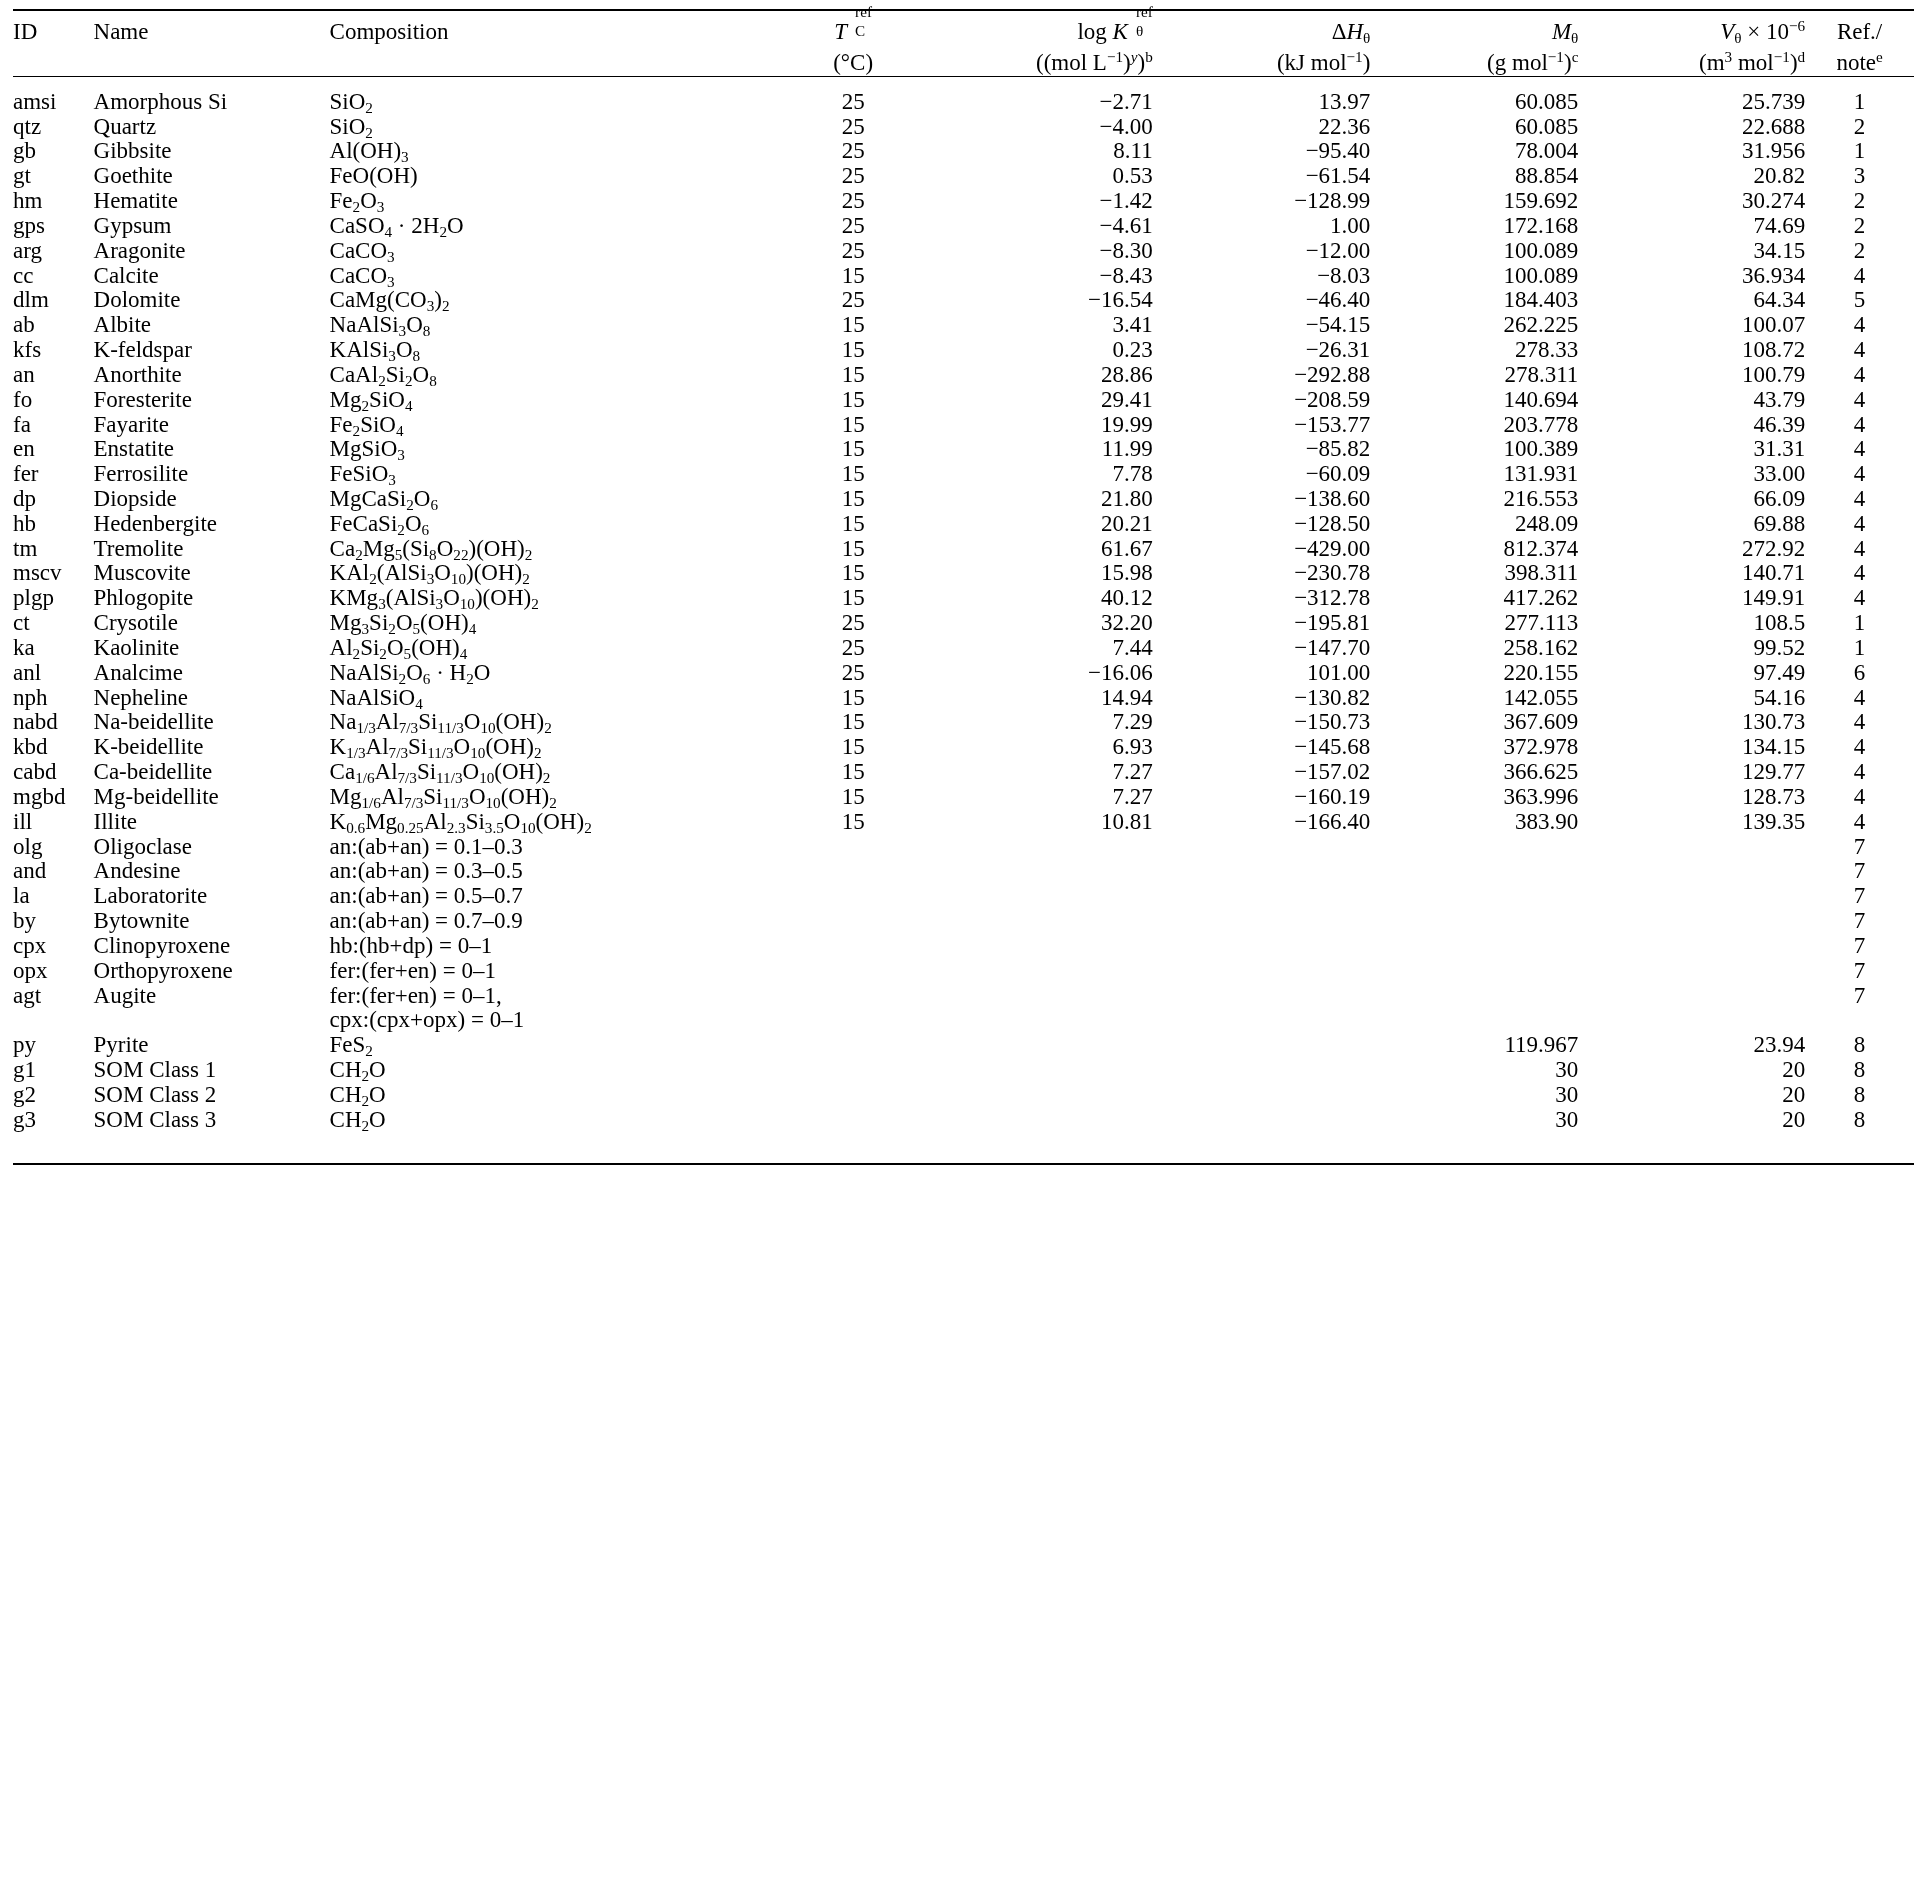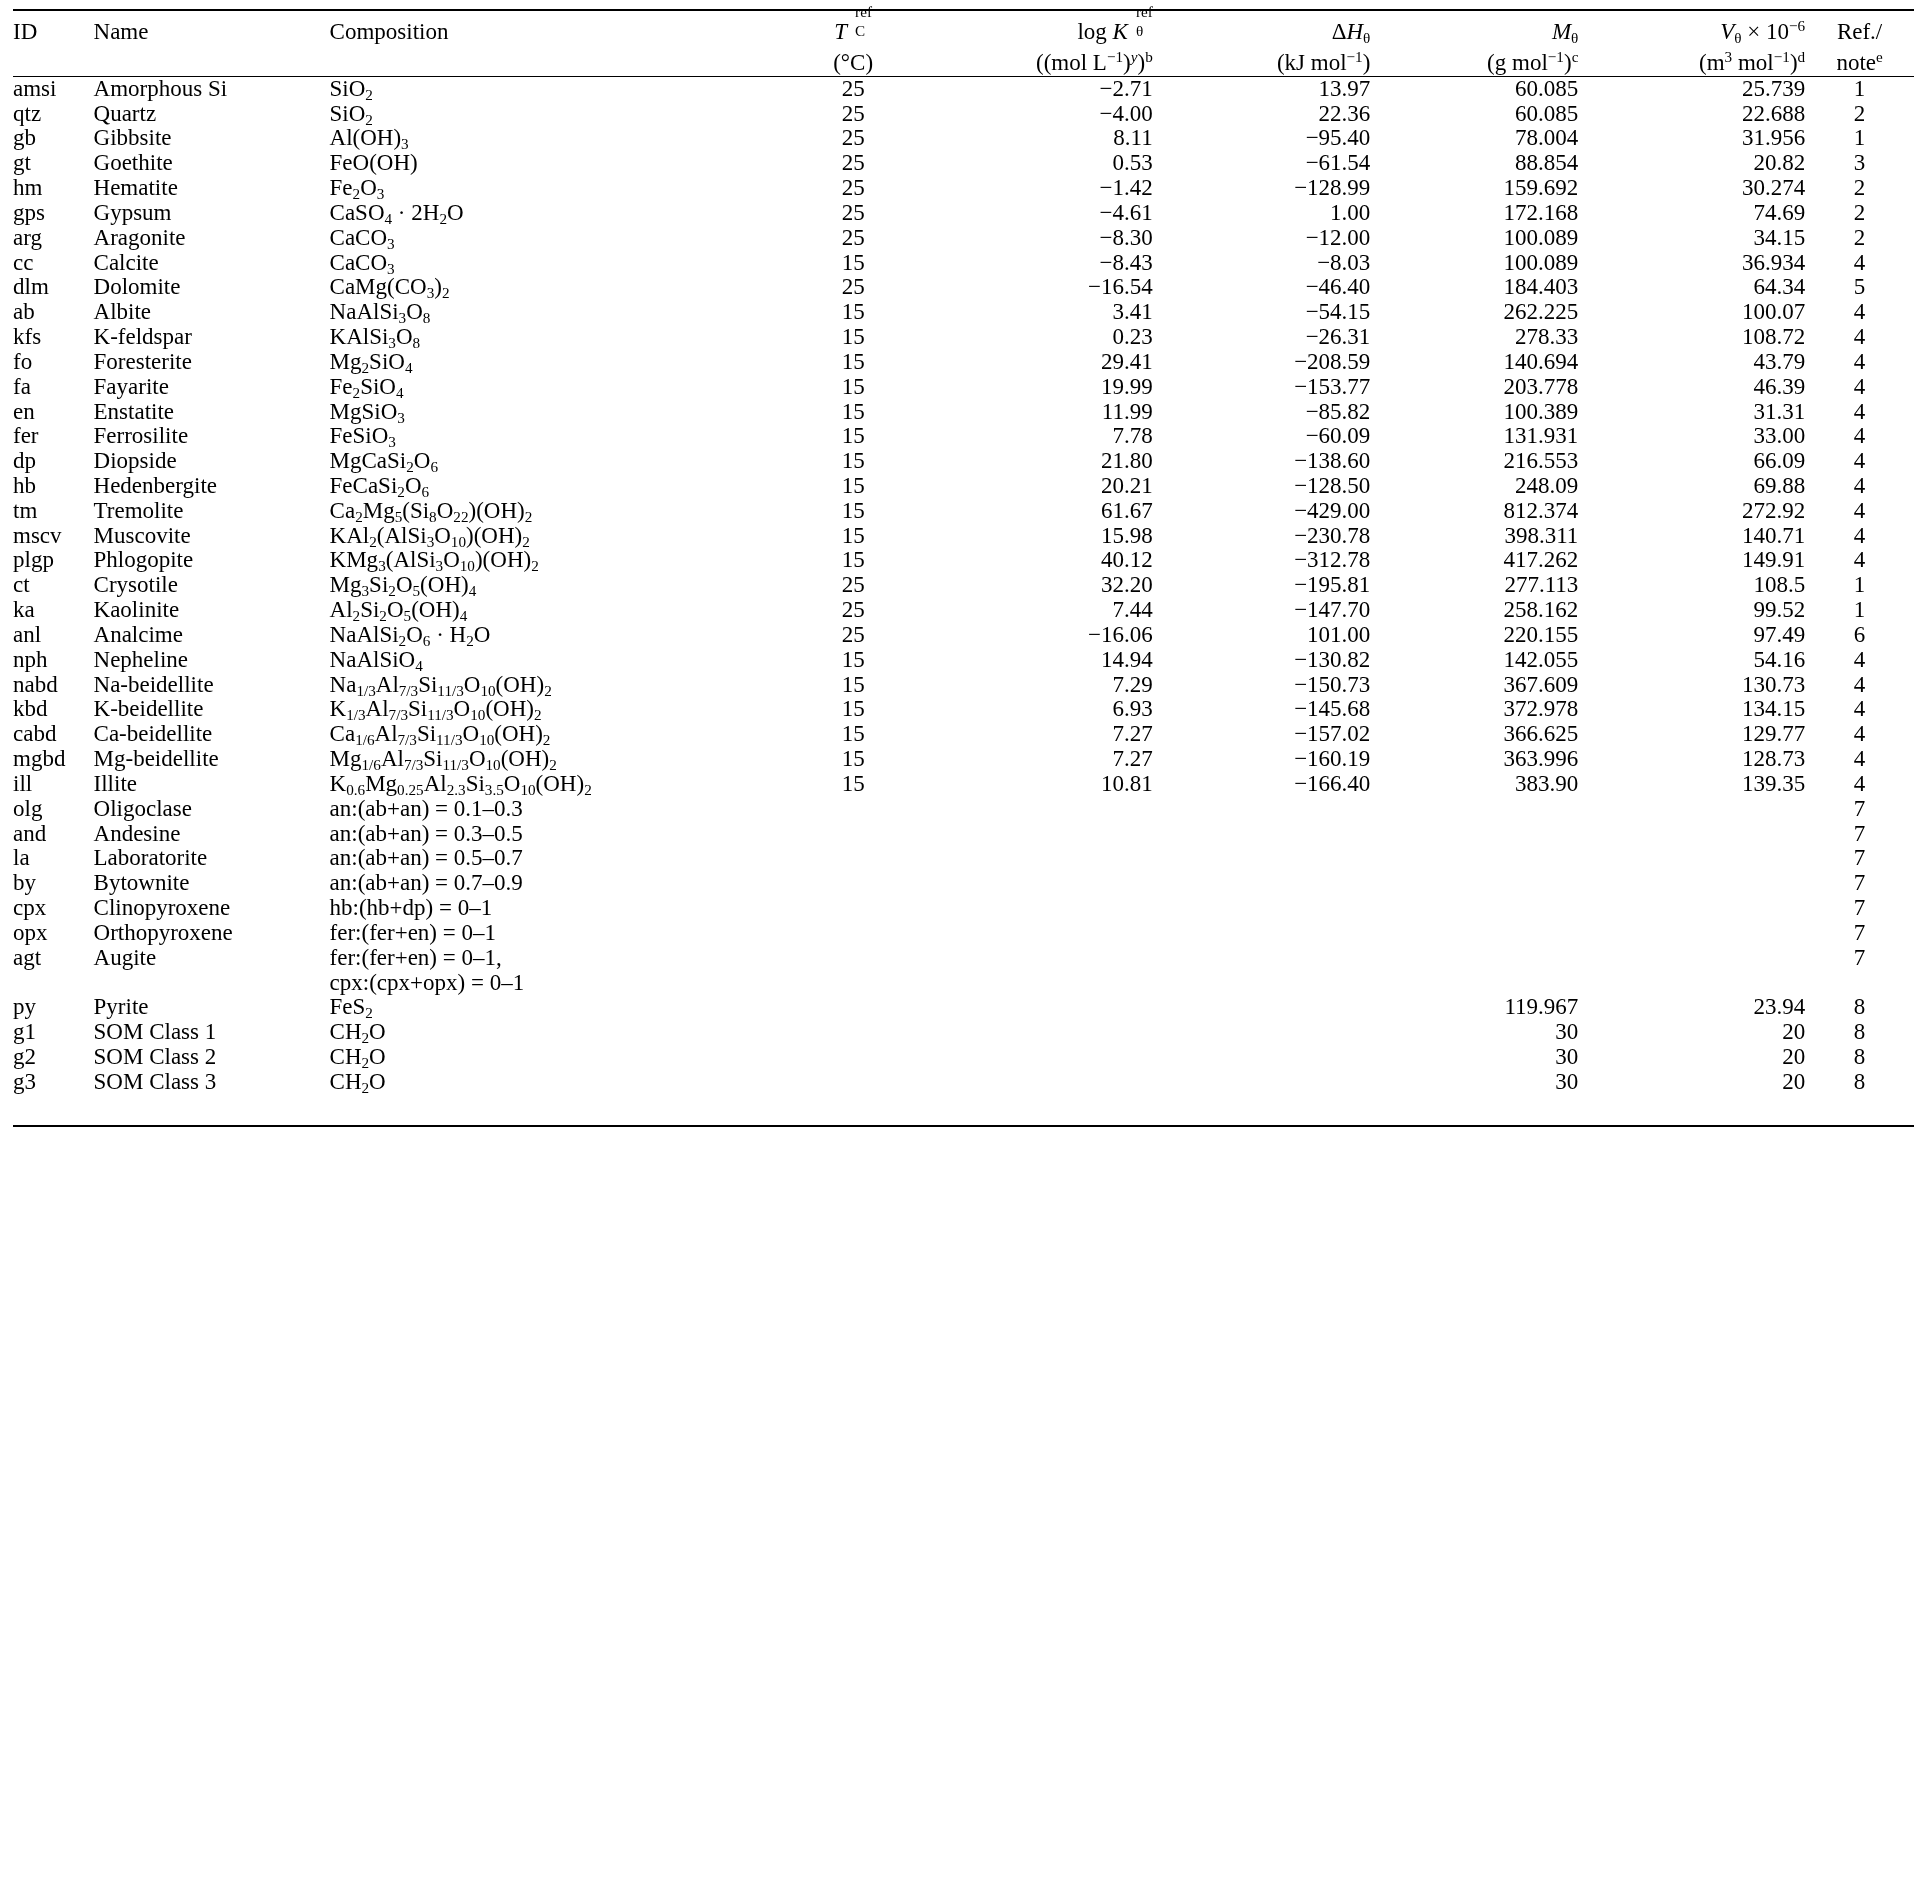--- a/index.html
+++ b/index.html
@@ -32,21 +32,21 @@
   thead th {
     text-align: left;
     vertical-align: top;
     padding-bottom: 9.3px;
   }
   .rule-top td, .rule-top th { border-top: 2.8px solid #000; }
   .rule-head td, .rule-head th { border-bottom: 1.9px solid #000; }
   .rule-bottom td { border-bottom: 2.8px solid #000; }
 
   tbody tr td { padding-top: 4.7px; padding-bottom: 4.7px; }
-  tbody tr.first-row td { }
+  tbody tr.first-row td { padding-top: 13px; }
   tbody tr.last-row td { padding-bottom: 30px; }
 
   
   .c-id      { width: 82px;  text-align: left;  padding-left: 5.6px; }
   .c-name    { width: 241px; text-align: left; }
   .c-comp    { width: 466px; text-align: left; }
   .c-tc      { width: 140px; text-align: center; }
   .c-logk    { width: 238px; text-align: right; padding-right: 32px; }
   .c-dh      { width: 224px; text-align: right; padding-right: 28px; }
   .c-m       { width: 214px; text-align: right; padding-right: 24px; }
@@ -242,20 +242,31 @@
           <td class="c-name">K-feldspar</td>
           <td class="c-comp">KAlSi<sub>3</sub>O<sub>8</sub></td>
           <td class="c-tc">15</td>
           <td class="c-logk">0.23</td>
           <td class="c-dh">−26.31</td>
           <td class="c-m">278.33</td>
           <td class="c-v">108.72</td>
           <td class="c-ref">4</td>
         </tr>
         <tr>
+          <td class="c-id">an</td>
+          <td class="c-name">Anorthite</td>
+          <td class="c-comp">CaAl<sub>2</sub>Si<sub>2</sub>O<sub>8</sub></td>
+          <td class="c-tc">15</td>
+          <td class="c-logk">28.86</td>
+          <td class="c-dh">−292.88</td>
+          <td class="c-m">278.311</td>
+          <td class="c-v">100.79</td>
+          <td class="c-ref">4</td>
+        </tr>
+        <tr>
           <td class="c-id">fo</td>
           <td class="c-name">Foresterite</td>
           <td class="c-comp">Mg<sub>2</sub>SiO<sub>4</sub></td>
           <td class="c-tc">15</td>
           <td class="c-logk">29.41</td>
           <td class="c-dh">−208.59</td>
           <td class="c-m">140.694</td>
           <td class="c-v">43.79</td>
           <td class="c-ref">4</td>
         </tr>

